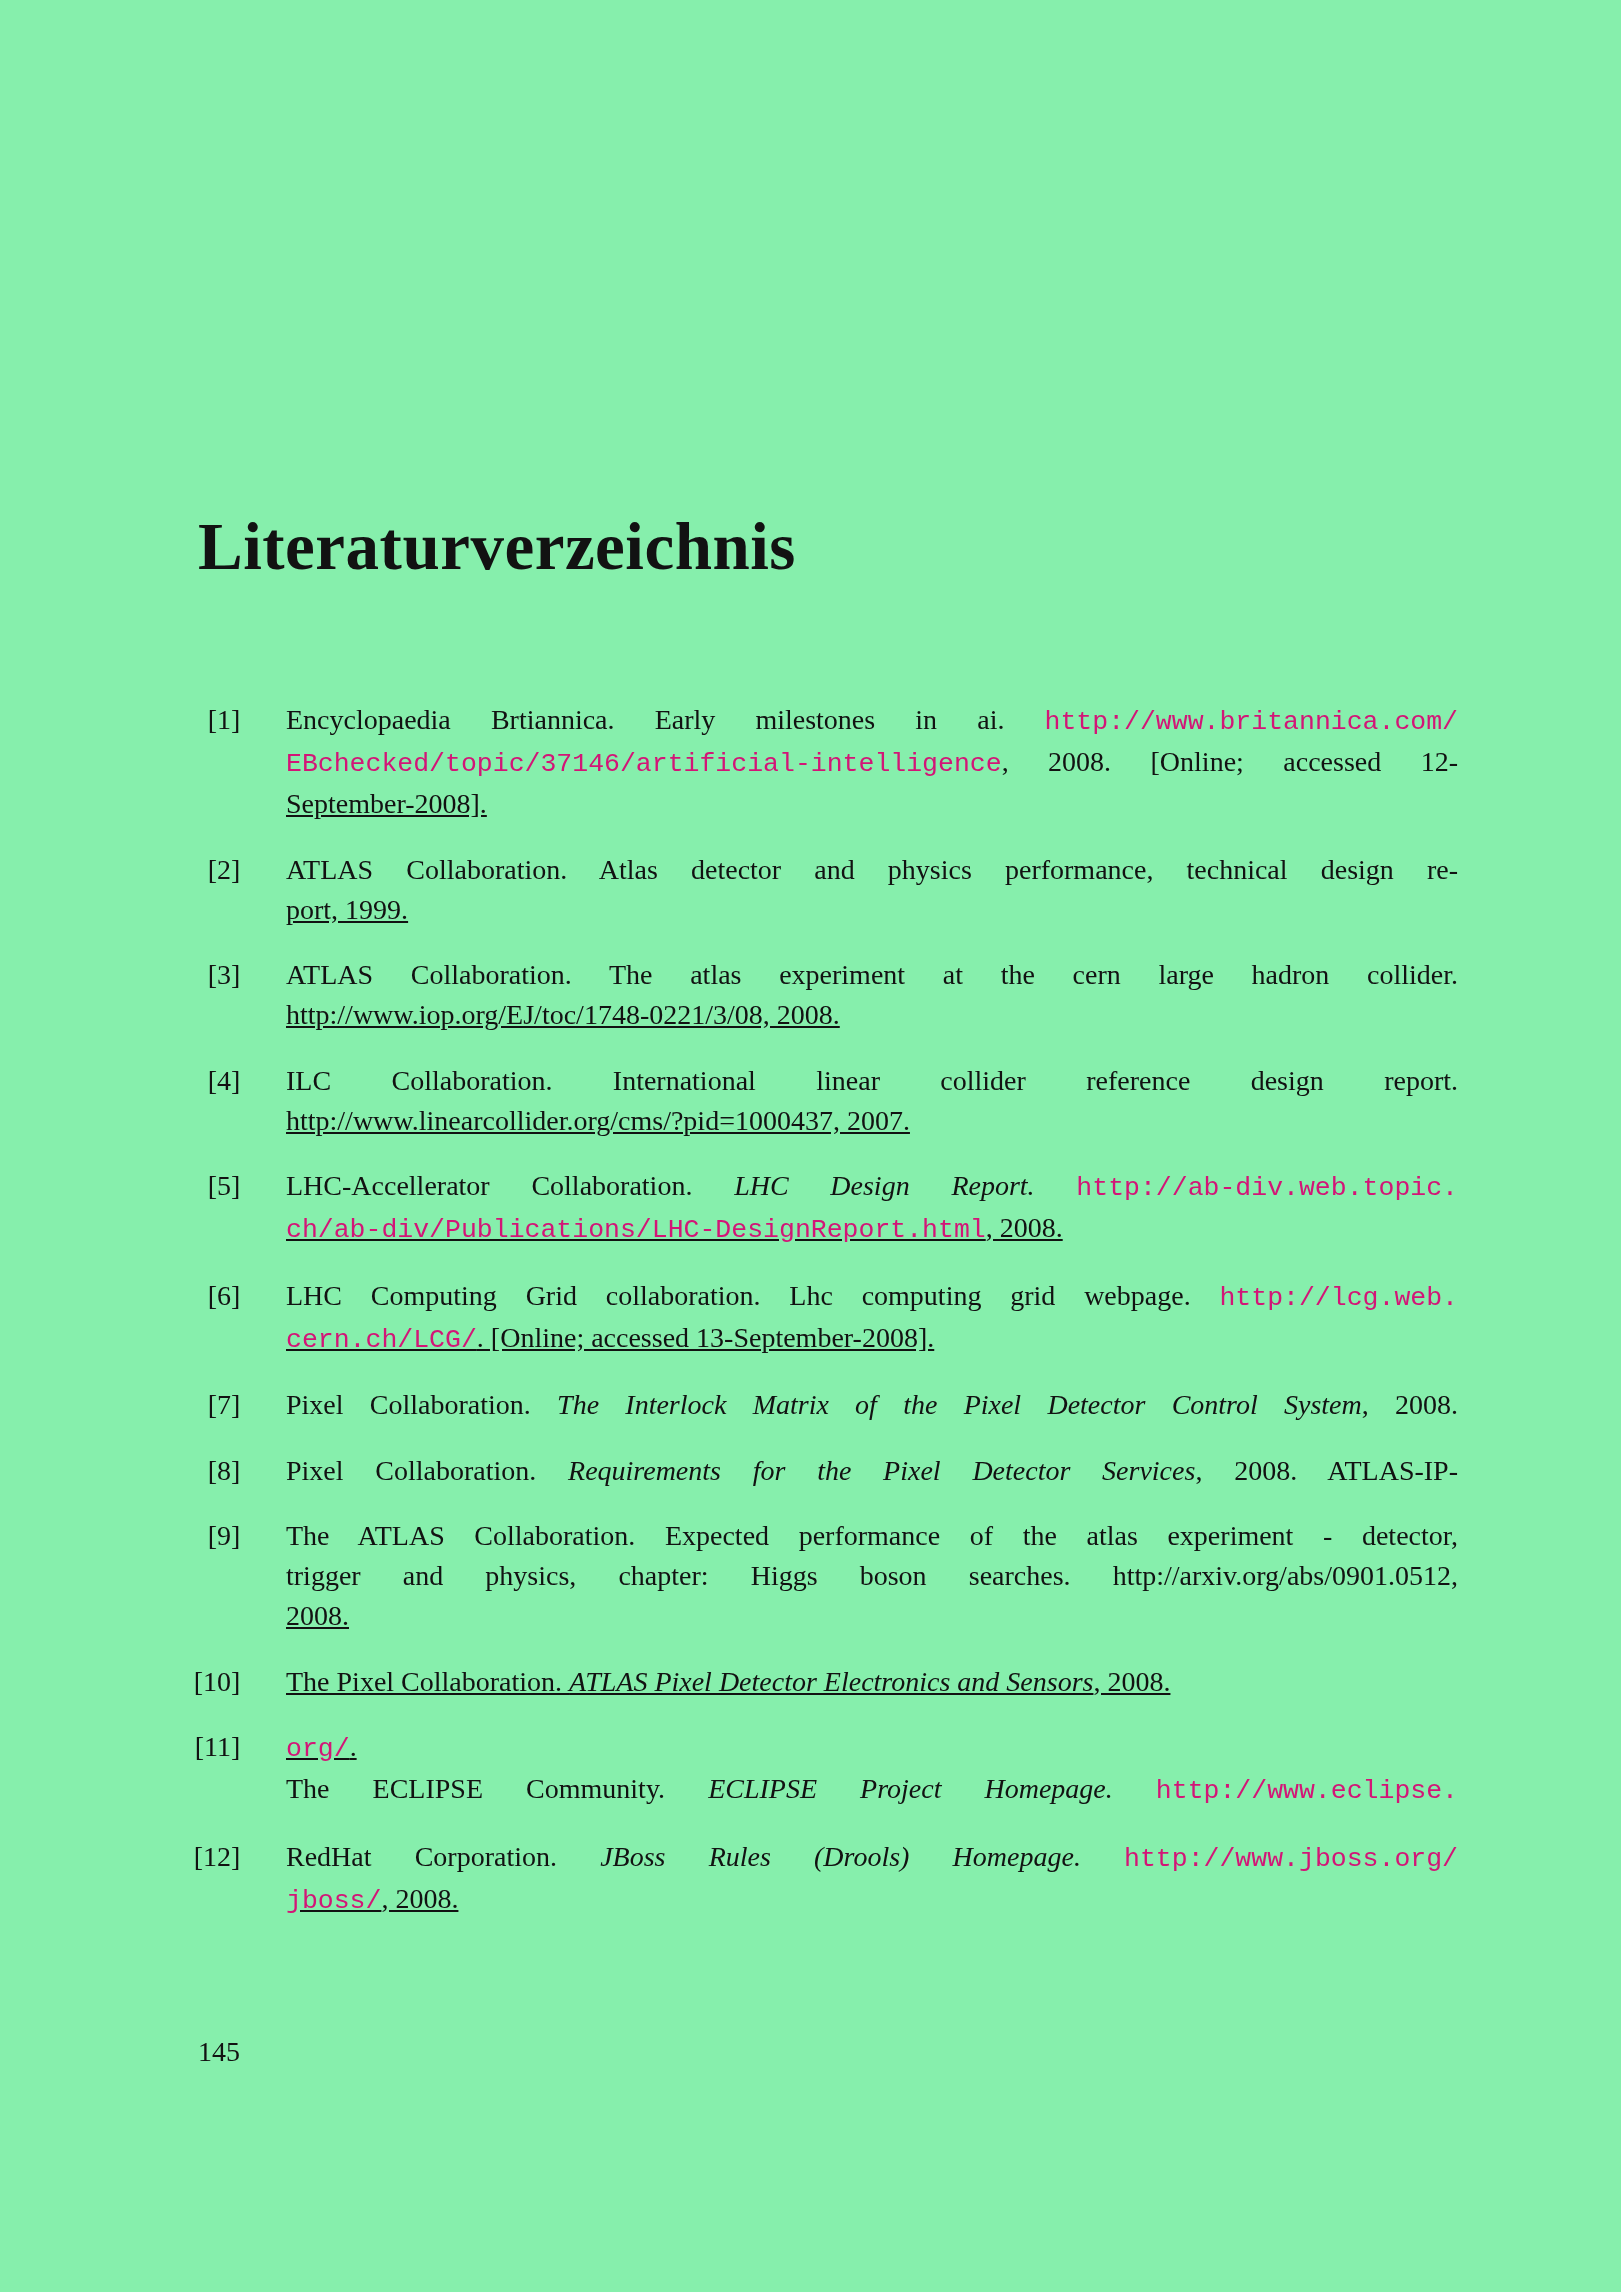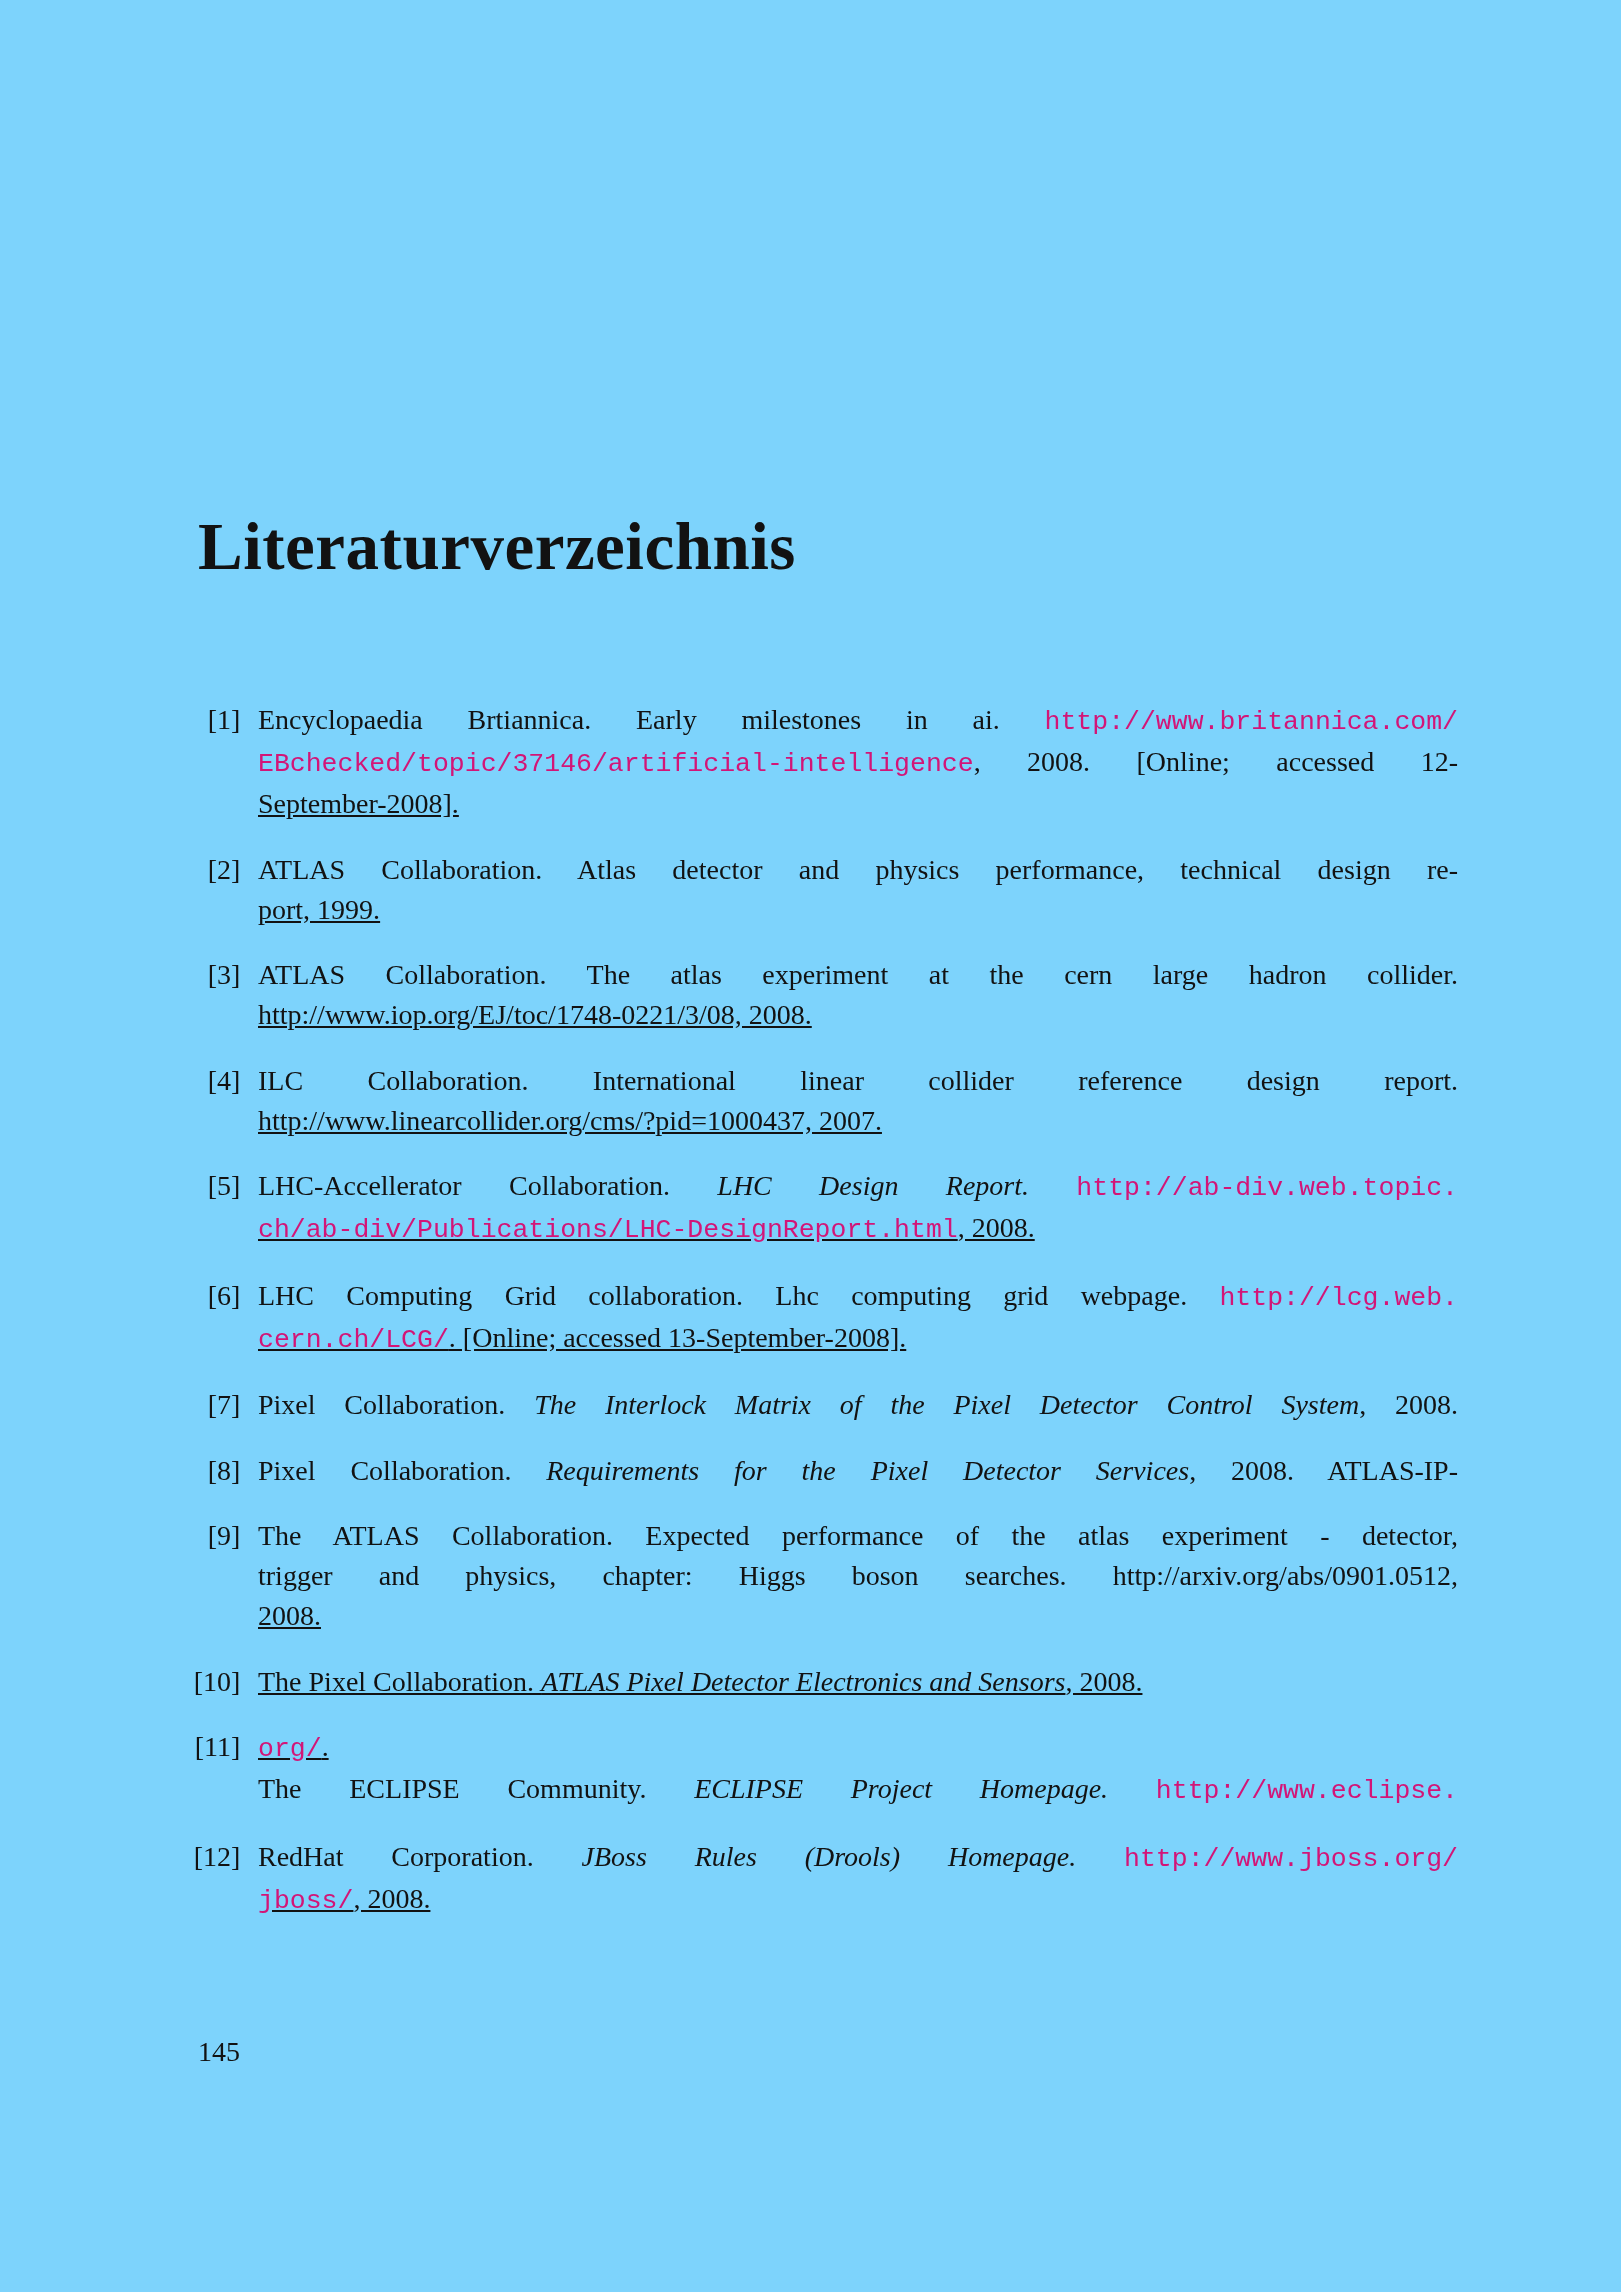--- a/index.html
+++ b/index.html
@@ -32,21 +32,21 @@
     line-height: 40px;
   }
   .ref { position: relative; margin-bottom: 25.5px; }
   .ref-label {
     position: absolute;
     right: 100%;
     margin-right: 17.6px;
     top: 0;
     white-space: nowrap;
   }
-  .line { text-align: justify; text-align-last: justify; }
+  .line { text-align: justify; text-align-last: justify; margin-left: 28px; }
   .line.last { text-align-last: left; text-decoration: underline; }
   .seg-plain { }
   .seg-italic { font-style: italic; }
   .seg-url {
     font-family: "Liberation Mono", monospace;
     font-size: 26.5px;
     color: var(--link-color, #d31577);
     text-decoration: none;
     word-break: keep-all;
   }
@@ -55,21 +55,21 @@
     top: 2036px;
     left: 198px;
     width: 1259px;
     text-align: left;
     font-size: 28px;
   }
 </style>
 </head>
 <body>
 
-<div class="page" style="background: #7dd3fc; color: rgb(18, 18, 18); padding-left: 16px; --link-color: #d31577;">
+<div class="page" style="background: #86efac; color: rgb(18, 18, 18); padding-left: 16px; --link-color: #d31577;">
   <h1 class="chapter-title">Literaturverzeichnis</h1>
 
   <div class="bib">
       <div class="ref">
     <span class="ref-label">[1]</span>
     <div class="ref-lines">
           <div class="line"><span class="seg seg-plain">Encyclopaedia Brtiannica. Early milestones in ai. </span><span class="seg seg-url">http://www.britannica.com/</span></div>
           <div class="line"><span class="seg seg-url">EBchecked/topic/37146/artificial-intelligence</span><span class="seg seg-plain">, 2008. [Online; accessed 12-</span></div>
           <div class="line last"><span class="seg seg-plain">September-2008].</span></div>
         </div>

